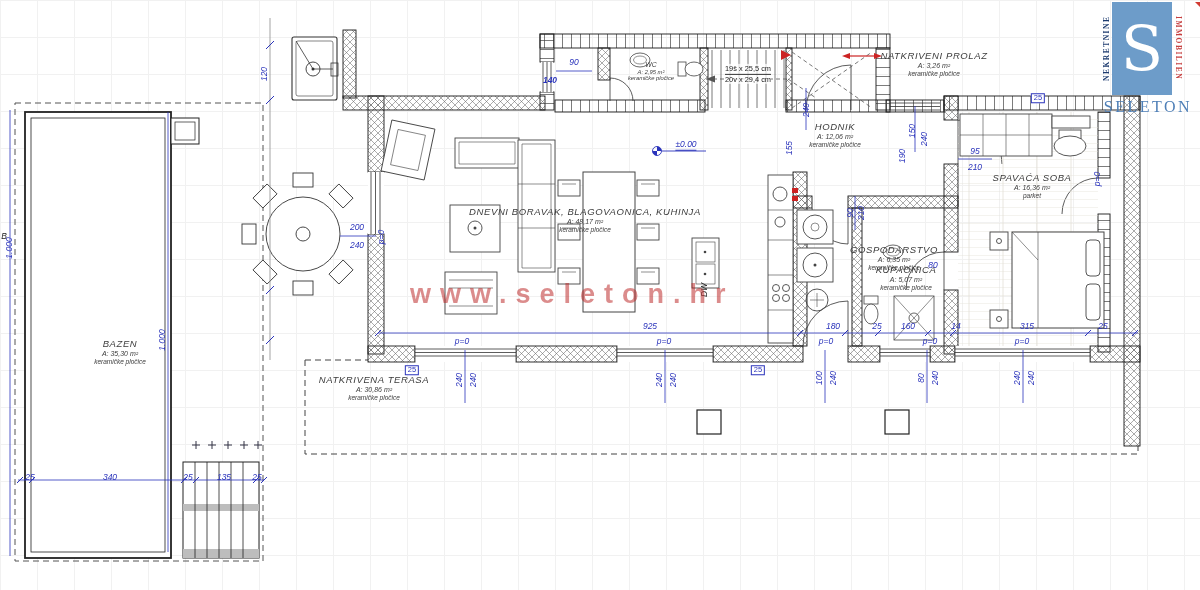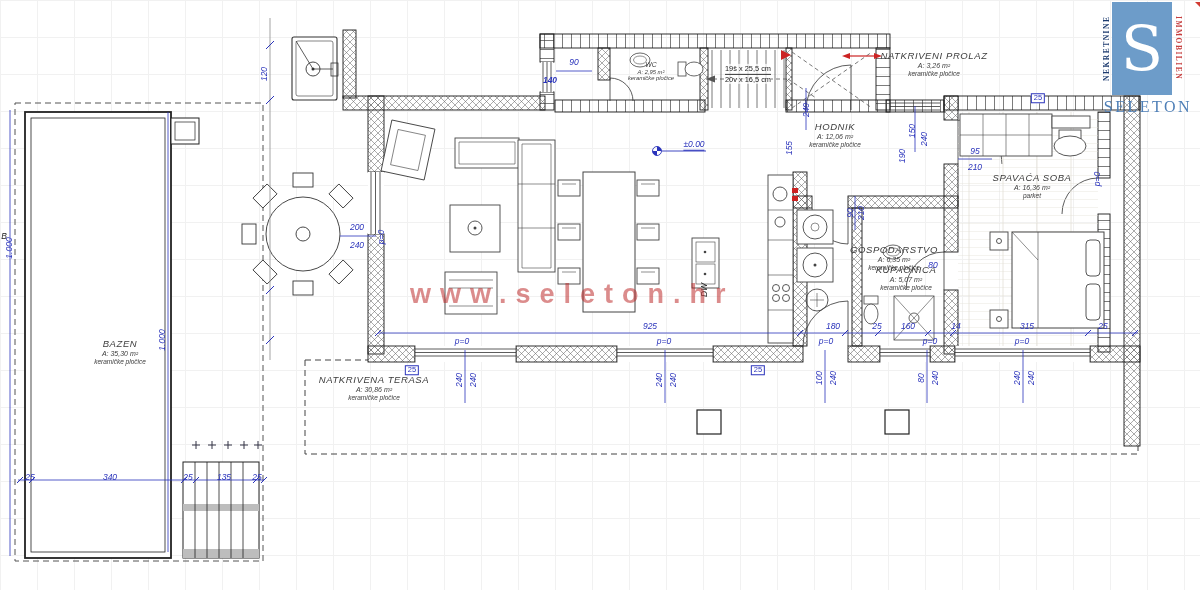--- a/index.html
+++ b/index.html
@@ -15,21 +15,21 @@
   .room .rn{font-size:9.5px;letter-spacing:.6px;}
   .room .ra{font-size:7px;}
   .room .rf{font-size:6.5px;}
   .room.small .rn{font-size:6.8px;letter-spacing:.2px;}
   .room.small .ra,.room.small .rf{font-size:5.8px;}
   
   .dim{position:absolute;transform:translate(-50%,-50%);color:#2a33bb;font-size:8.5px;font-style:italic;white-space:nowrap;line-height:1;}
   .dim.rot{transform:translate(-50%,-50%) rotate(-90deg);}
   .dim.box{border:1px solid #2a33bb;background:#fff;font-size:7.5px;padding:0 2px;font-style:normal;}
   .dim.blk{color:#222;}
-  .dim.und{border-bottom:1px solid #2a33bb;padding-bottom:1px;margin-left:8px;}
+  .dim.und{border-bottom:1px solid #2a33bb;padding-bottom:1px;}
   
   .stairs-note{position:absolute;left:748px;top:74px;transform:translate(-50%,-50%);font-size:7.4px;color:#222;line-height:1.3;background:rgba(255,255,255,.72);white-space:nowrap;}
   .stairs-note .l1{border-bottom:1px solid #333;}
   
   .watermark{position:absolute;left:410px;top:279px;font-size:27px;font-weight:bold;letter-spacing:9px;color:#b91c1c;opacity:.5;white-space:nowrap;}
   
   .logo{position:absolute;right:4px;top:2px;width:96px;}
   .logo-row{position:relative;display:flex;align-items:stretch;height:93px;}
   .logo-vert{writing-mode:vertical-rl;display:flex;align-items:center;justify-content:center;font-family:"Liberation Serif",serif;font-size:7.5px;font-weight:bold;letter-spacing:1.5px;height:93px;}
   .logo-vert.nek{transform:rotate(180deg);color:#1c3a6e;width:12px;}
@@ -323,20 +323,25 @@
 
   <div id="room-layer">
       <div class="room" style="left: 120px; top: 352px;">
         <div class="rn">BAZEN</div>
         <div class="ra">A: 35,30 m²</div>
         <div class="rf">keramičke pločice</div>
       </div>
       <div class="room" style="left: 374px; top: 388px;">
         <div class="rn">NATKRIVENA TERASA</div>
         <div class="ra">A: 30,86 m²</div>
+        <div class="rf">keramičke pločice</div>
+      </div>
+      <div class="room" style="left: 585px; top: 220px;">
+        <div class="rn">DNEVNI BORAVAK, BLAGOVAONICA, KUHINJA</div>
+        <div class="ra">A: 48,17 m²</div>
         <div class="rf">keramičke pločice</div>
       </div>
       <div class="room small" style="left: 651px; top: 72px;">
         <div class="rn">WC</div>
         <div class="ra">A: 2,95 m²</div>
         <div class="rf">keramičke pločice</div>
       </div>
       <div class="room" style="left: 934px; top: 64px;">
         <div class="rn">NATKRIVENI PROLAZ</div>
         <div class="ra">A: 3,26 m²</div>
@@ -414,21 +419,21 @@
       <div class="dim" style="left: 975px; top: 167px;">210</div>
       <div class="dim" style="left: 933px; top: 265px;">80</div>
       <div class="dim rot" style="left: 1097px; top: 179px;">p=0</div>
       <div class="dim und" style="left: 686px; top: 145px;">±0.00</div>
       <div class="dim rot blk" style="left: 704px; top: 290px;">DW</div>
       <div class="dim blk" style="left: 4px; top: 236px;">B</div>
     </div>
 
   <div class="stairs-note">
     <div class="l1">19š x 25,5 cm</div>
-    <div class="l2">20v x 16,5 cm</div>
+    <div class="l2">20v x 29,4 cm</div>
   </div>
 
   <div class="watermark">www.seleton.hr</div>
 
   <div class="logo">
     <div class="logo-row">
       <div class="logo-vert nek">NEKRETNINE</div>
       <div class="logo-square">
         <span>S</span>
       </div>

